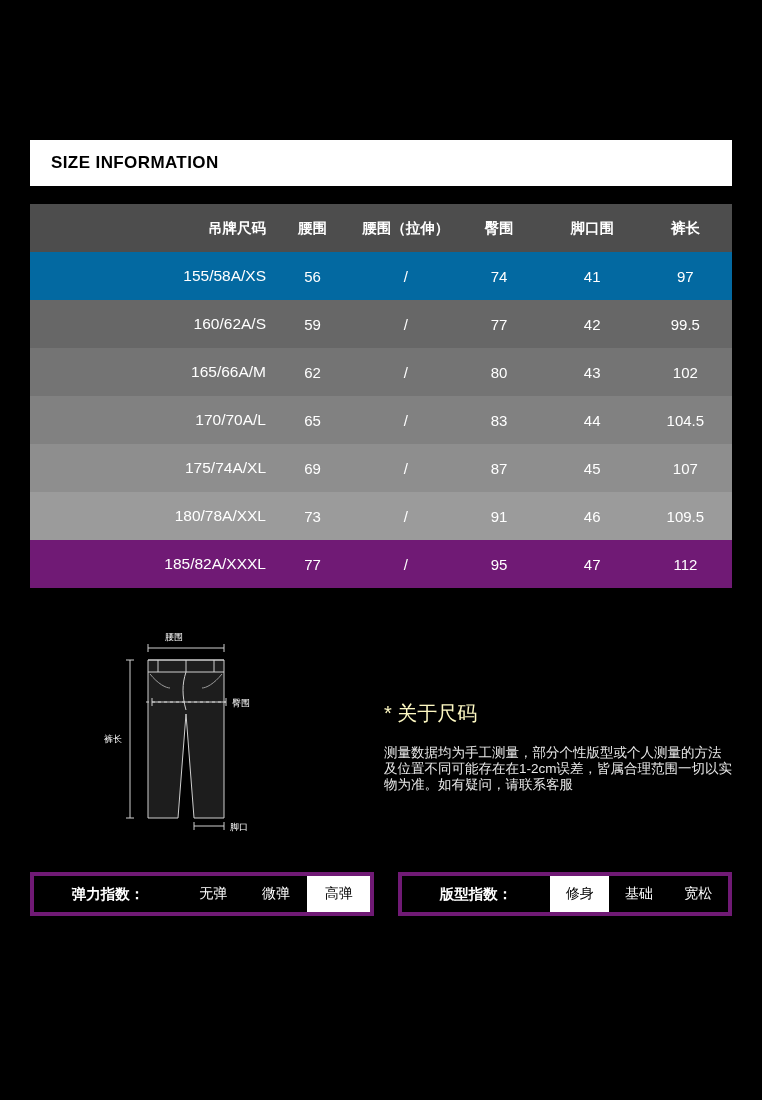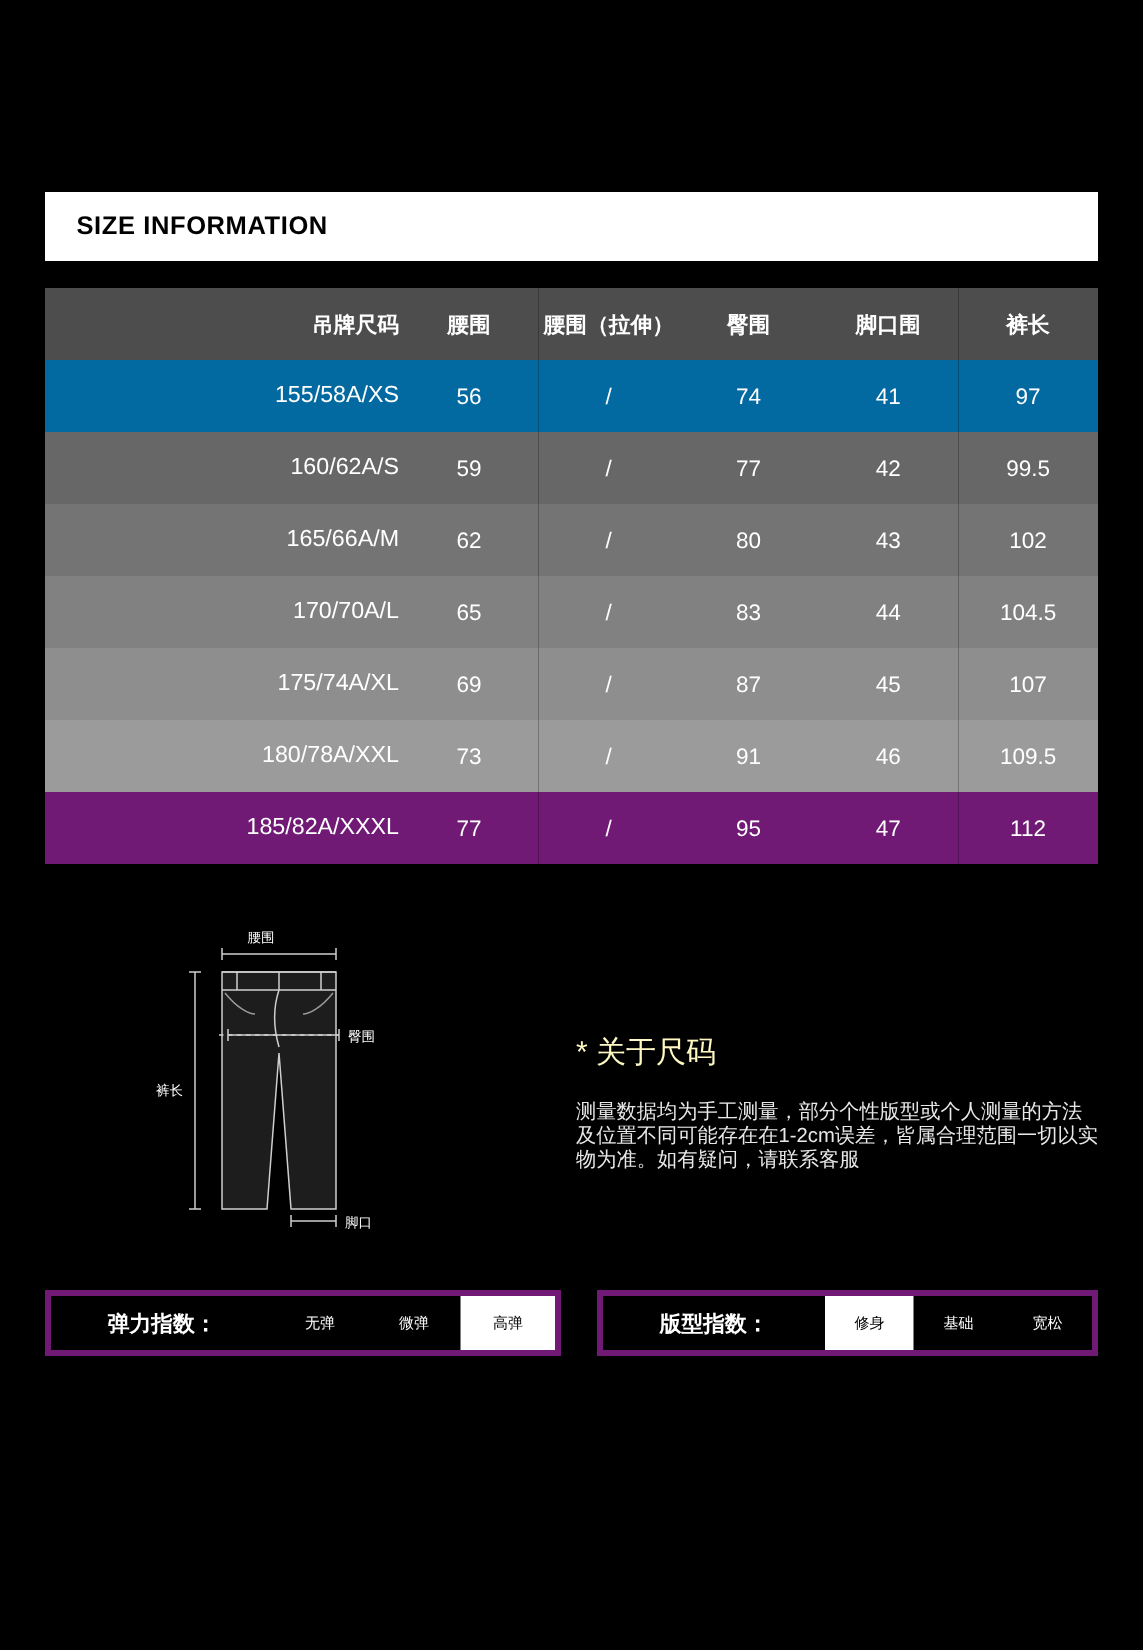--- a/index.html
+++ b/index.html
@@ -18,21 +18,21 @@
   .page {
     position: absolute;
     left: 0; top: 0;
     width: 762px;
     height: 1100px;
     background: #000;
   }
   .content {
     position: absolute;
     left: 30px;
-    top: 128px;
+    top: 140px;
     width: 702px;
   }
 
   
   .header-bar {
     background: #ffffff;
     height: 46px;
     display: flex;
     align-items: center;
     padding-left: 21px;
@@ -132,21 +132,21 @@
     font-weight: bold;
     color: #fff;
     padding: 0 14px;
     white-space: nowrap;
   }
   .idx-opt {
     flex: 1;
     display: flex;
     align-items: center;
     justify-content: center;
-    font-size: 10px;
+    font-size: 14px;
     color: #fff;
   }
   .idx-opt.active {
     background: #ffffff;
     color: #000;
     font-weight: normal;
   }
   .idx-left .idx-label { width: 120px; }
   .idx-right .idx-label { width: 120px; }
 

